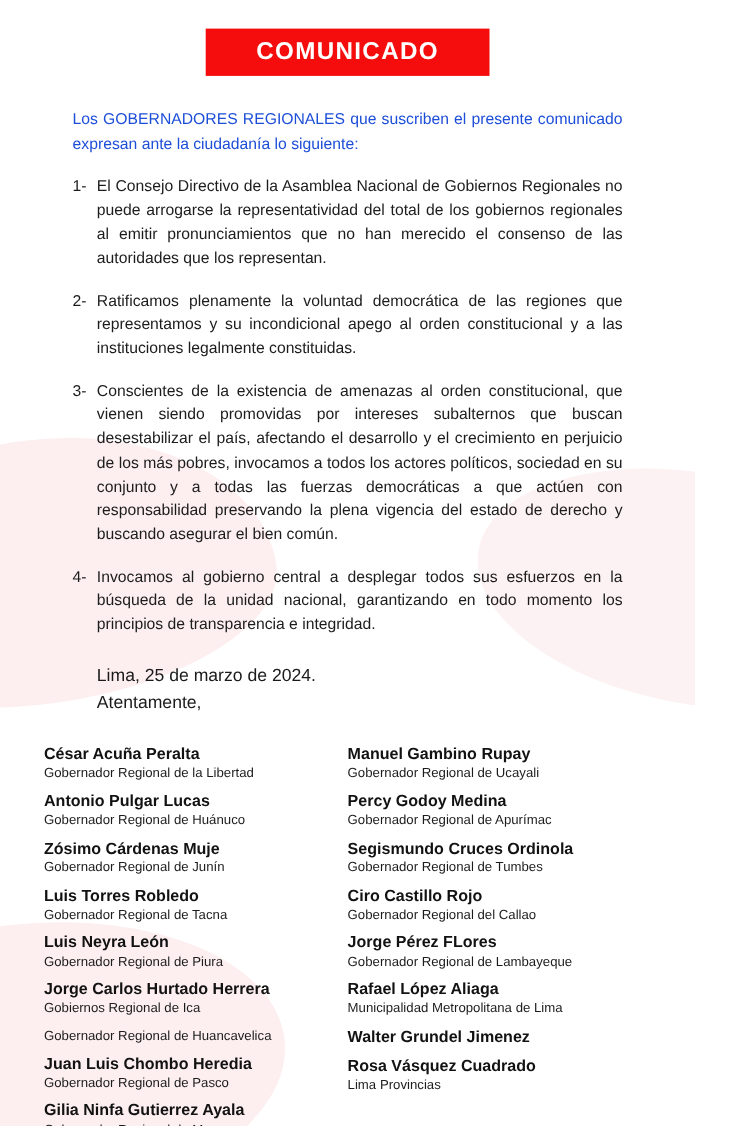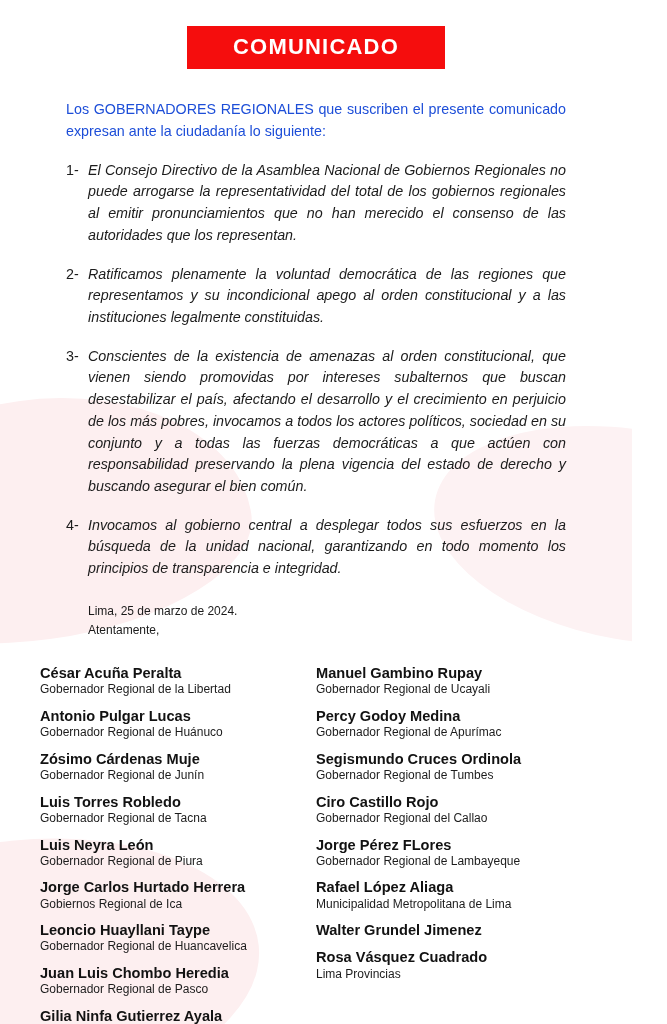--- a/index.html
+++ b/index.html
@@ -89,26 +89,25 @@
     line-height: 1.52;
     color: #1c1c1c;
   }
   .item .num {
     width: 22px;
     flex: 0 0 22px;
   }
   .item .txt {
     flex: 1 1 auto;
     text-align: justify;
-    font-style: italic;
   }
   .closing {
     margin-top: 22px;
     margin-left: 22px;
-    font-size: 12px;
+    font-size: 16px;
     line-height: 1.6;
   }
   .signatures {
     position: relative;
     z-index: 2;
     margin-top: 24px;
     padding: 0 40px 0 40px;
     display: flex;
     gap: 0px;
   }
@@ -198,21 +197,20 @@
         </div>
         <div class="sig">
           <div class="sig-name">Luis Neyra León</div>
           <div class="sig-role">Gobernador Regional de Piura</div>
         </div>
         <div class="sig">
           <div class="sig-name">Jorge Carlos Hurtado Herrera</div>
           <div class="sig-role">Gobiernos Regional de Ica</div>
         </div>
         <div class="sig">
-          <div class="sig-name">Leoncio Huayllani Taype</div>
           <div class="sig-role">Gobernador Regional de Huancavelica</div>
         </div>
         <div class="sig">
           <div class="sig-name">Juan Luis Chombo Heredia</div>
           <div class="sig-role">Gobernador Regional de Pasco</div>
         </div>
         <div class="sig">
           <div class="sig-name">Gilia Ninfa Gutierrez Ayala</div>
           <div class="sig-role">Gobernador Regional de Moquegua</div>
         </div>

